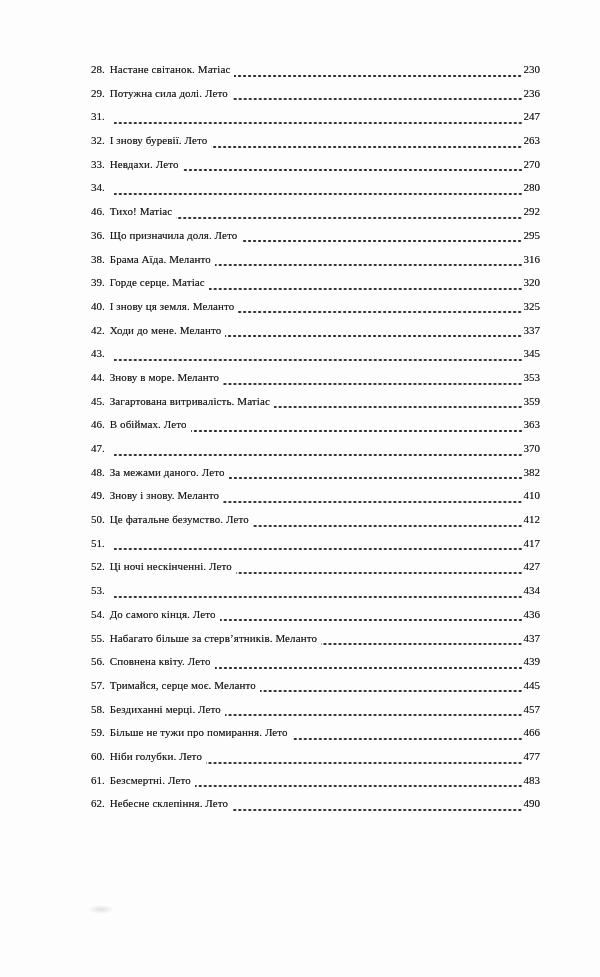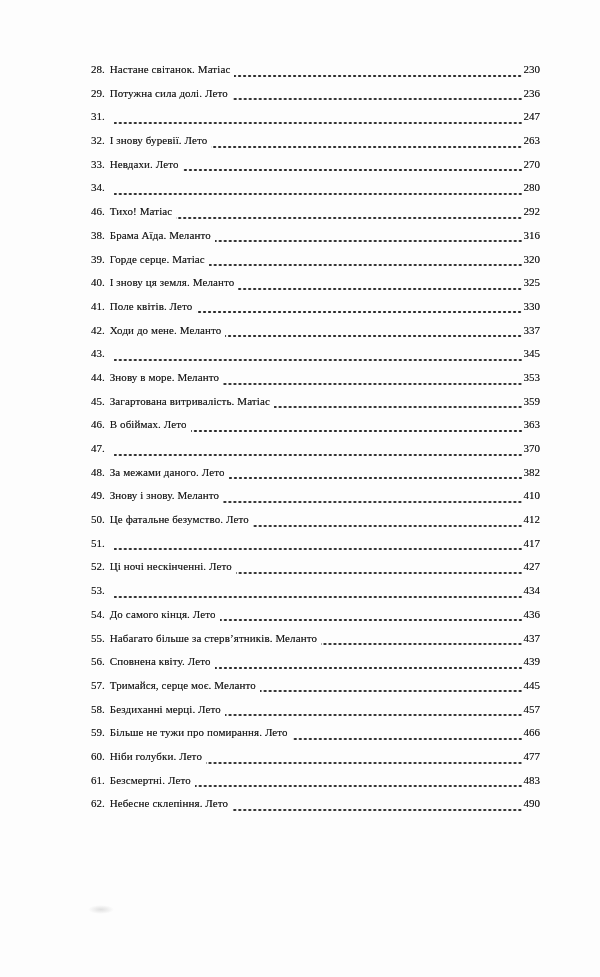--- a/index.html
+++ b/index.html
@@ -109,20 +109,26 @@
     <span class="page-num">280</span>
   </li>
 
   <li class="row">
     <span class="entry-num">46.</span>
     <span class="entry-title">Тихо! Матіас</span>
     <span class="dots"></span>
     <span class="page-num">292</span>
   </li>
 
+  <li class="row">
+    <span class="entry-num">36.</span>
+    <span class="entry-title">Що призначила доля. Лето</span>
+    <span class="dots"></span>
+    <span class="page-num">295</span>
+  </li>
 
 
   <li class="row">
     <span class="entry-num">38.</span>
     <span class="entry-title">Брама Аїда. Меланто</span>
     <span class="dots"></span>
     <span class="page-num">316</span>
   </li>
 
   <li class="row">
@@ -132,26 +138,20 @@
     <span class="page-num">320</span>
   </li>
 
   <li class="row">
     <span class="entry-num">40.</span>
     <span class="entry-title">І знову ця земля. Меланто</span>
     <span class="dots"></span>
     <span class="page-num">325</span>
   </li>
 
-  <li class="row">
-    <span class="entry-num">41.</span>
-    <span class="entry-title">Поле квітів. Лето</span>
-    <span class="dots"></span>
-    <span class="page-num">330</span>
-  </li>
 
   <li class="row">
     <span class="entry-num">42.</span>
     <span class="entry-title">Ходи до мене. Меланто</span>
     <span class="dots"></span>
     <span class="page-num">337</span>
   </li>
 
   <li class="row">
     <span class="entry-num">43.</span>

